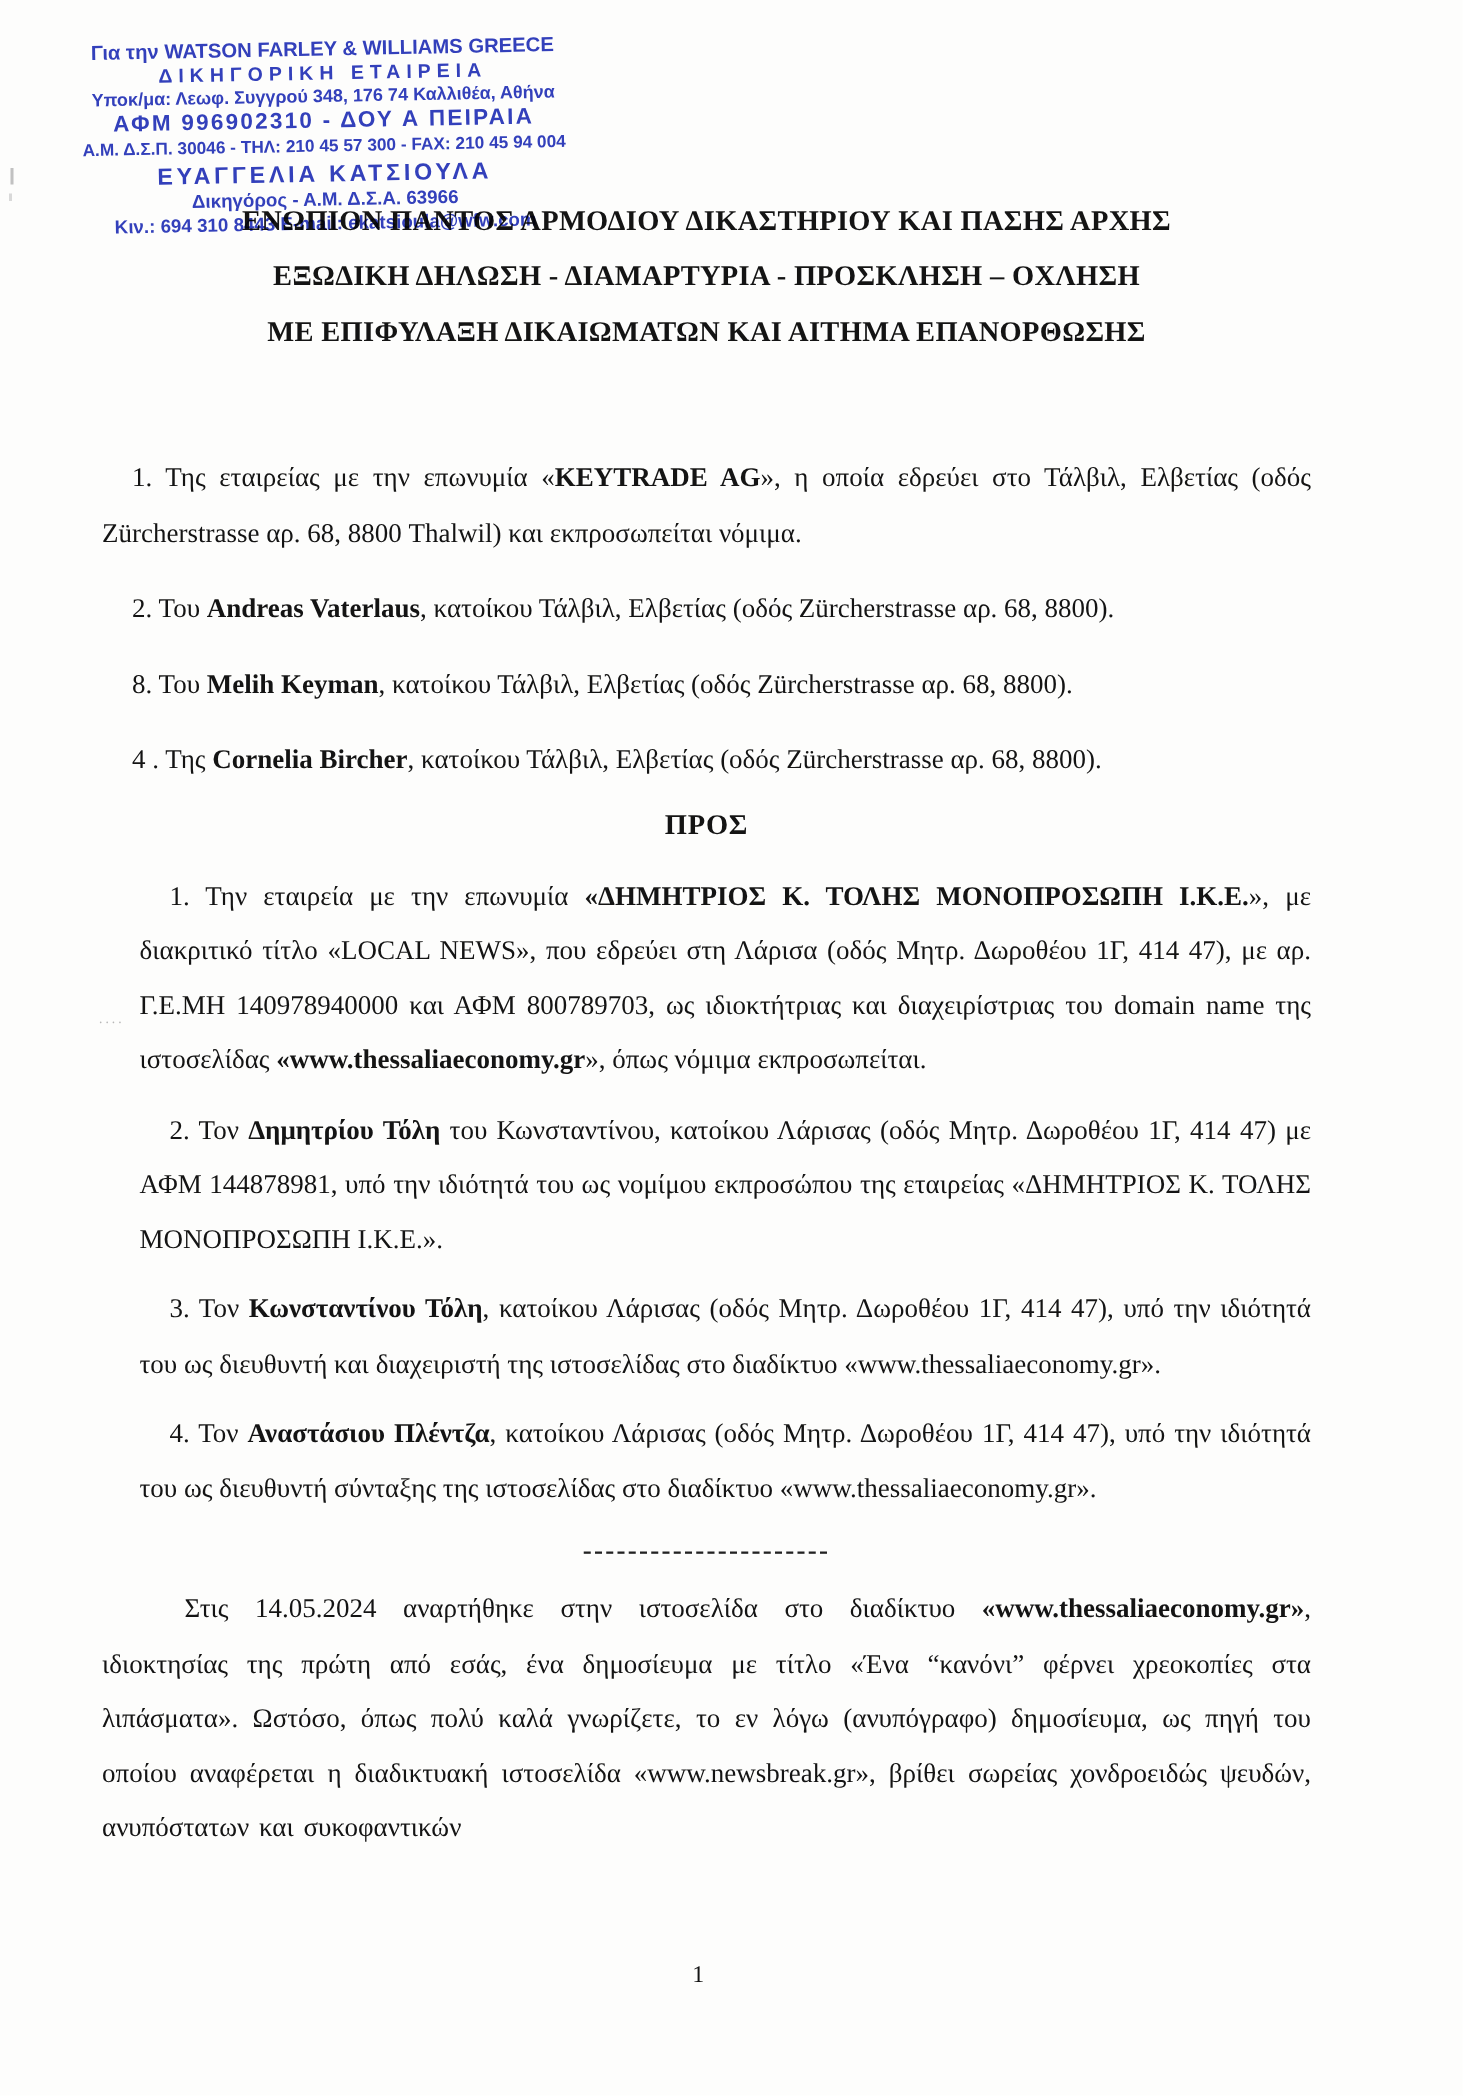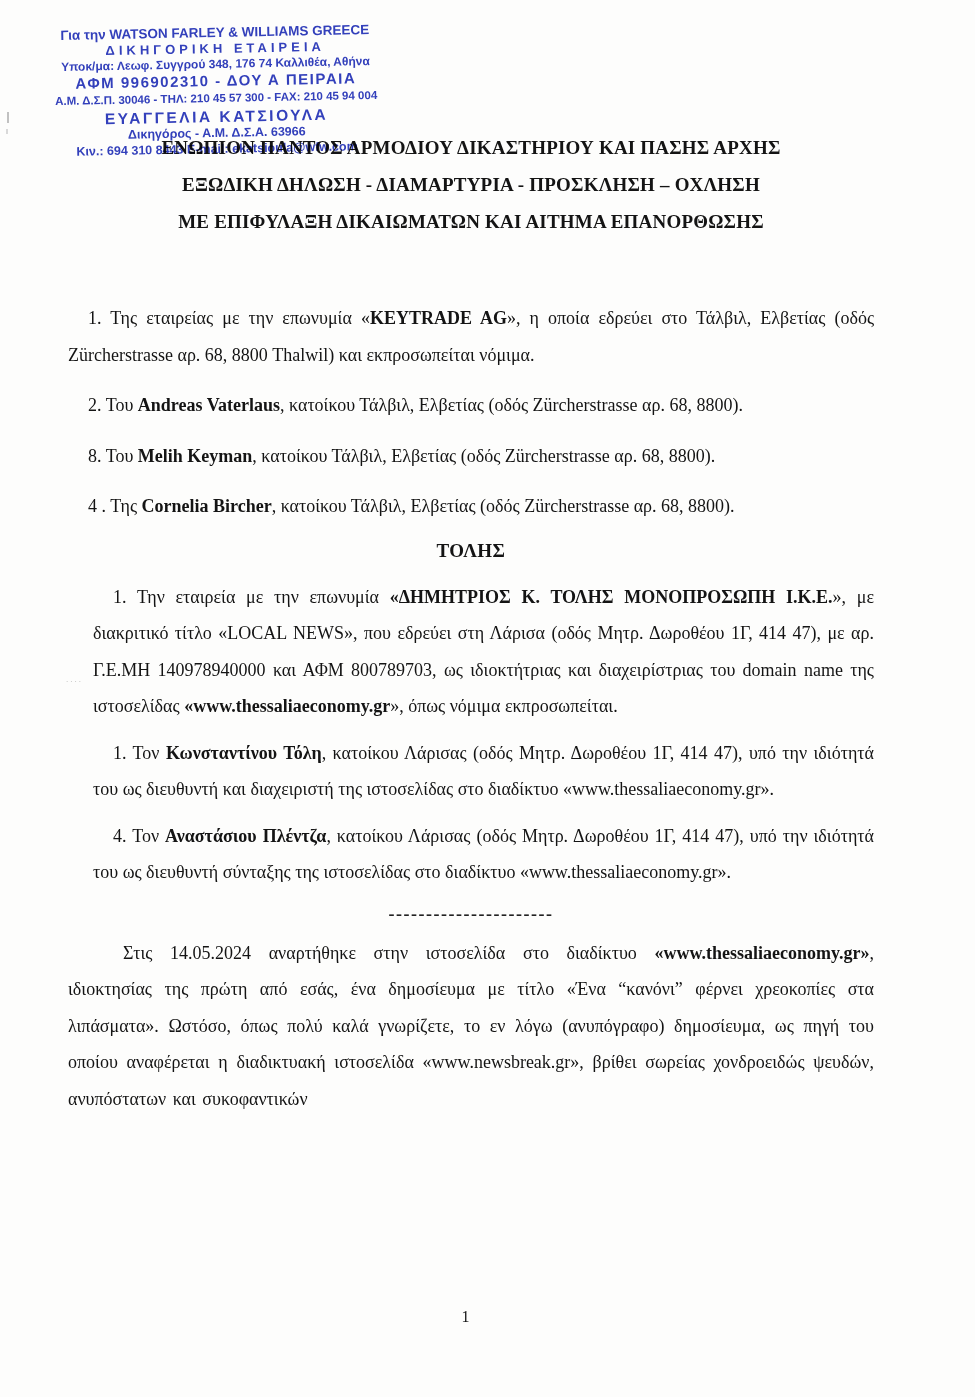--- a/index.html
+++ b/index.html
@@ -84,25 +84,26 @@
     <div>ΜΕ ΕΠΙΦΥΛΑΞΗ ΔΙΚΑΙΩΜΑΤΩΝ ΚΑΙ ΑΙΤΗΜΑ ΕΠΑΝΟΡΘΩΣΗΣ</div>
   </div>
 
   <div class="from-list" style="margin-top:66px;">
     <p class="party"><span>1. Της εταιρείας με την επωνυμία «</span><span class="b">KEYTRADE AG</span><span>», η οποία εδρεύει στο Τάλβιλ, Ελβετίας (οδός Zürcherstrasse αρ. 68, 8800 Thalwil) και εκπροσωπείται νόμιμα.</span></p>
     <p class="party"><span>2. Του </span><span class="b">Andreas Vaterlaus</span><span>, κατοίκου Τάλβιλ, Ελβετίας (οδός Zürcherstrasse αρ. 68, 8800).</span></p>
     <p class="party"><span>8. Του </span><span class="b">Melih Keyman</span><span>, κατοίκου Τάλβιλ, Ελβετίας (οδός Zürcherstrasse αρ. 68, 8800).</span></p>
     <p class="party"><span>4 . Της </span><span class="b">Cornelia Bircher</span><span>, κατοίκου Τάλβιλ, Ελβετίας (οδός Zürcherstrasse αρ. 68, 8800).</span></p>
   </div>
 
-  <div class="pros">ΤΟΛΗΣ</div>
+  <div class="pros">ΠΡΟΣ</div>
 
   <div class="to-list">
     <p class="party"><span>1. Την εταιρεία με την επωνυμία </span><span class="b">«ΔΗΜΗΤΡΙΟΣ Κ. ΤΟΛΗΣ ΜΟΝΟΠΡΟΣΩΠΗ Ι.Κ.Ε.</span><span>», με διακριτικό τίτλο «LOCAL NEWS», που εδρεύει στη Λάρισα (οδός Μητρ. Δωροθέου 1Γ, 414 47), με αρ. Γ.Ε.ΜΗ 140978940000 και ΑΦΜ 800789703, ως ιδιοκτήτριας και διαχειρίστριας του domain name της ιστοσελίδας </span><span class="b">«www.thessaliaeconomy.gr</span><span>», όπως νόμιμα εκπροσωπείται.</span></p>
-    <p class="party"><span>1. Τον </span><span class="b">Κωνσταντίνου Τόλη</span><span>, κατοίκου Λάρισας (οδός Μητρ. Δωροθέου 1Γ, 414 47), υπό την ιδιότητά του ως διευθυντή και διαχειριστή της ιστοσελίδας στο διαδίκτυο «www.thessaliaeconomy.gr».</span></p>
+    <p class="party"><span>2. Τον </span><span class="b">Δημητρίου Τόλη</span><span> του Κωνσταντίνου, κατοίκου Λάρισας (οδός Μητρ. Δωροθέου 1Γ, 414 47) με ΑΦΜ 144878981, υπό την ιδιότητά του ως νομίμου εκπροσώπου της εταιρείας «ΔΗΜΗΤΡΙΟΣ Κ. ΤΟΛΗΣ ΜΟΝΟΠΡΟΣΩΠΗ Ι.Κ.Ε.».</span></p>
+    <p class="party"><span>3. Τον </span><span class="b">Κωνσταντίνου Τόλη</span><span>, κατοίκου Λάρισας (οδός Μητρ. Δωροθέου 1Γ, 414 47), υπό την ιδιότητά του ως διευθυντή και διαχειριστή της ιστοσελίδας στο διαδίκτυο «www.thessaliaeconomy.gr».</span></p>
     <p class="party"><span>4. Τον </span><span class="b">Αναστάσιου Πλέντζα</span><span>, κατοίκου Λάρισας (οδός Μητρ. Δωροθέου 1Γ, 414 47), υπό την ιδιότητά του ως διευθυντή σύνταξης της ιστοσελίδας στο διαδίκτυο «www.thessaliaeconomy.gr».</span></p>
   </div>
 
   <div class="separator">----------------------</div>
 
   <p class="body-par"><span>Στις 14.05.2024 αναρτήθηκε στην ιστοσελίδα στο διαδίκτυο </span><span class="b">«www.thessaliaeconomy.gr»</span><span>, ιδιοκτησίας της πρώτη από εσάς, ένα δημοσίευμα με τίτλο «Ένα “κανόνι” φέρνει χρεοκοπίες στα λιπάσματα». Ωστόσο, όπως πολύ καλά γνωρίζετε, το εν λόγω (ανυπόγραφο) δημοσίευμα, ως πηγή του οποίου αναφέρεται η διαδικτυακή ιστοσελίδα «www.newsbreak.gr», βρίθει σωρείας χονδροειδώς ψευδών, ανυπόστατων και συκοφαντικών</span></p>
 
 </div>
 
 <div class="page-number">1</div>

